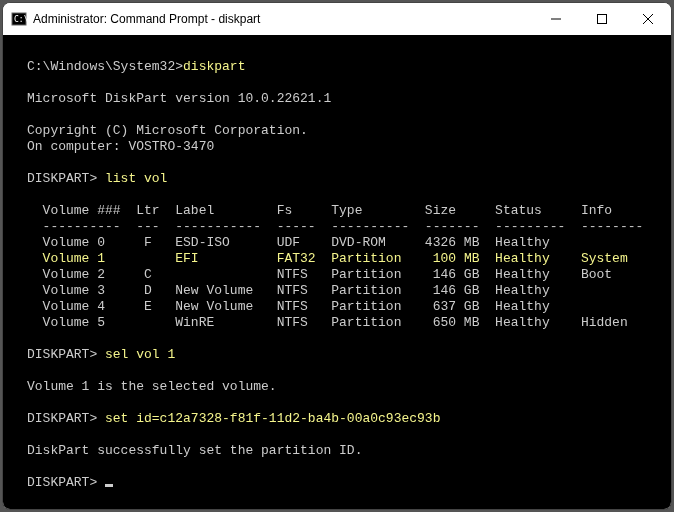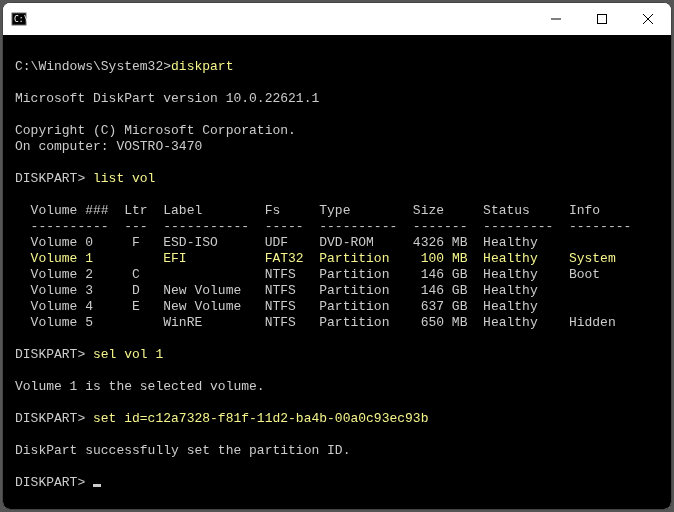--- a/index.html
+++ b/index.html
@@ -49,21 +49,21 @@
     justify-content: center;
     font-family: 'Segoe UI', sans-serif;
     color: #000;
   }
   .terminal {
     flex: 1;
     background: #000;
     color: #ccc;
     font-size: 13px;
     line-height: 16px;
-    padding: 8px 12px;
+    padding: 8px 24px;
     overflow: hidden;
     white-space: pre;
   }
   .yellow { color: #f5f58c; }
   .hl { color: #f5f58c; }
   .cursor {
     display: inline-block;
     width: 8px;
     height: 3px;
     background: #ccc;
@@ -75,20 +75,21 @@
 <body>
 
 <div class="window">
   <div class="titlebar">
     <span class="icon">
       <svg width="16" height="16" viewBox="0 0 16 16">
         <rect x="1" y="2" width="14" height="12" fill="#000" stroke="#666" stroke-width="1"></rect>
         <text x="3" y="11" font-size="8" fill="#fff" font-family="monospace">C:\</text>
       </svg>
     </span>
+    <span>Administrator: Command Prompt - diskpart</span>
     <span class="spacer"></span>
     <div class="ctl">
       <svg width="10" height="10" viewBox="0 0 10 10">
           <line x1="0" y1="5" x2="10" y2="5" stroke="#000" stroke-width="1"></line>
         </svg>
     </div>
     <div class="ctl">
       <svg width="10" height="10" viewBox="0 0 10 10">
           <rect x="0.5" y="0.5" width="9" height="9" fill="none" stroke="#000" stroke-width="1"></rect>
         </svg>

